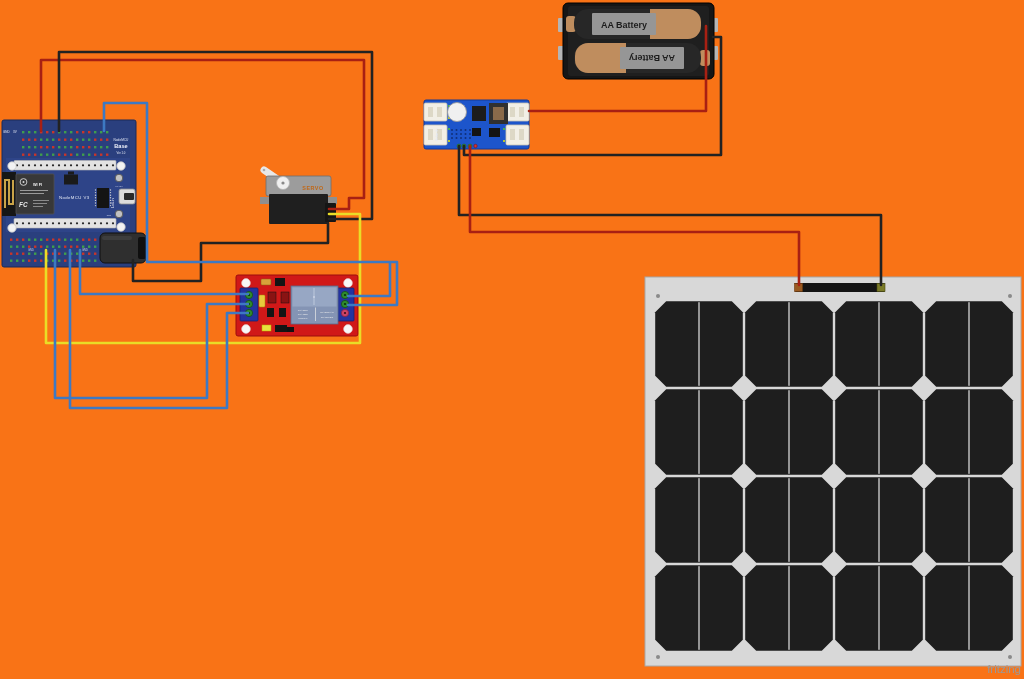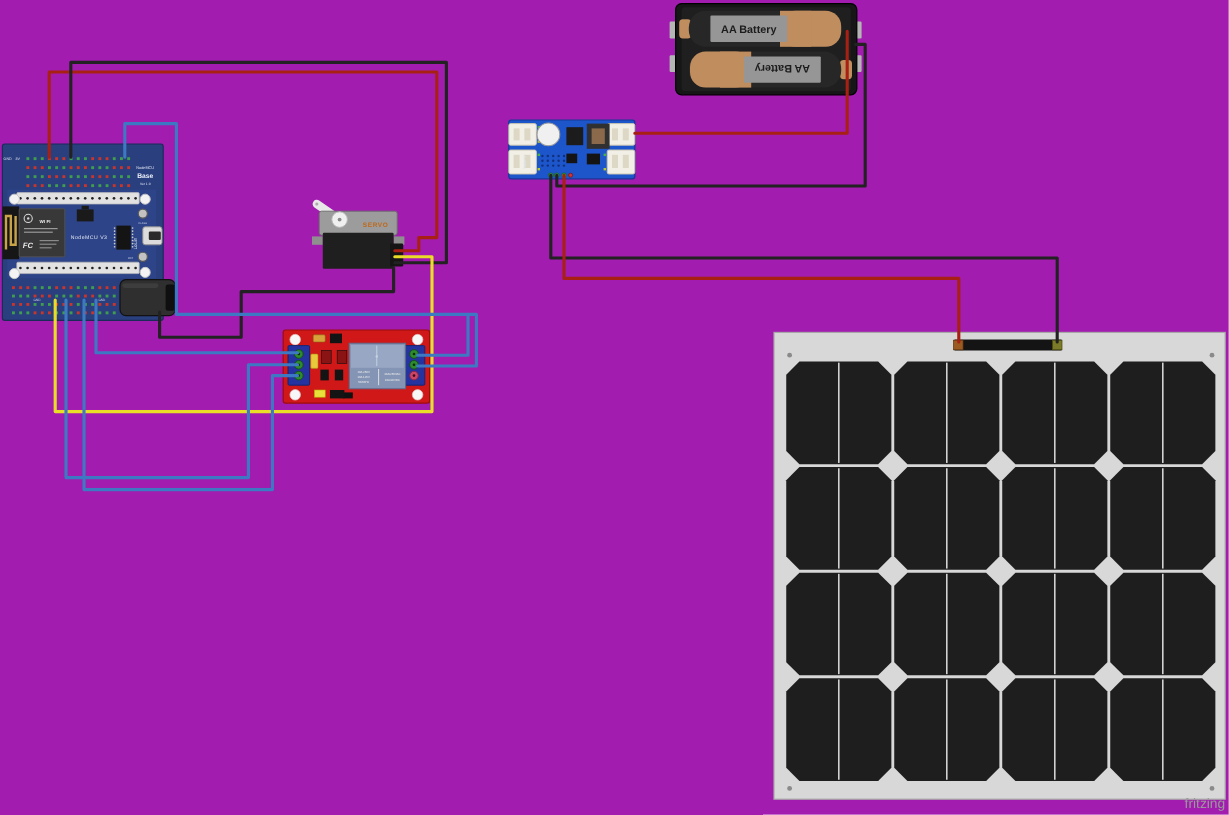--- a/index.html
+++ b/index.html
@@ -1,16 +1,16 @@
 <!DOCTYPE html>
 <html><head>
 <meta charset="utf-8">
 <style>
   html,body{margin:0;padding:0;background:#ffffff;}
-  .stage{position:relative;width:1024px;height:679px;background:#a21caf;overflow:hidden;
+  .stage{position:relative;width:1024px;height:679px;background:#f97316;overflow:hidden;
          font-family:"Liberation Sans", sans-serif;}
   svg{position:absolute;left:0;top:0;}
   text{font-family:"Liberation Sans", sans-serif;}
 </style>
 </head>
 <body>
 
 <div class="stage">
 <svg width="1024" height="679" viewBox="0 0 1024 679" xmlns="http://www.w3.org/2000/svg">
 

